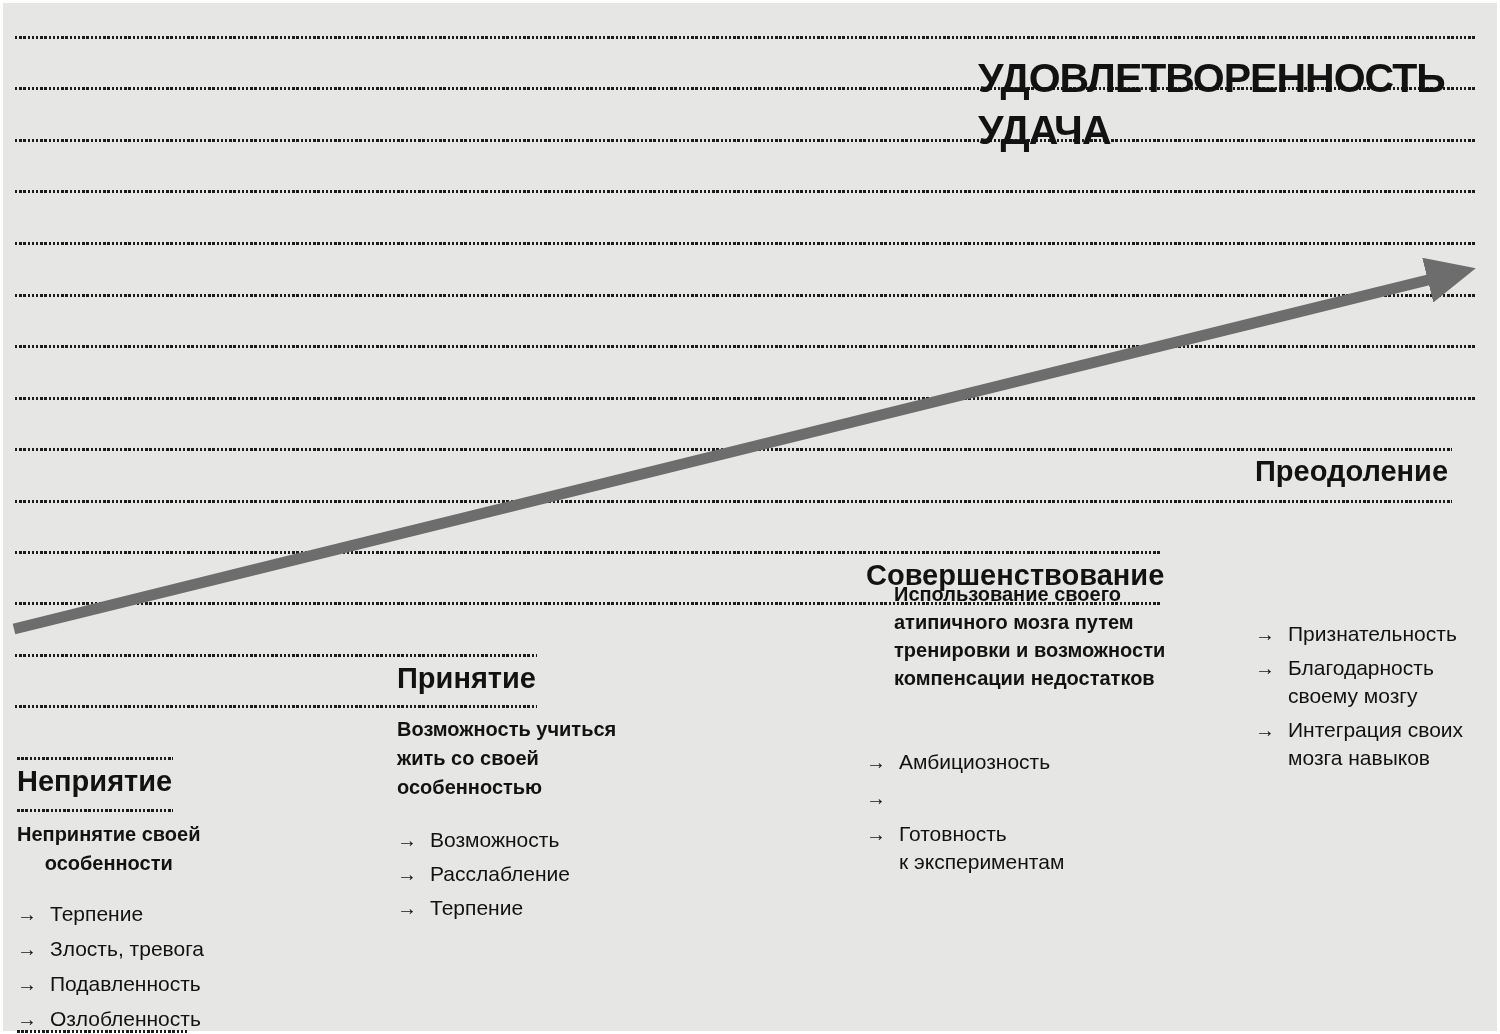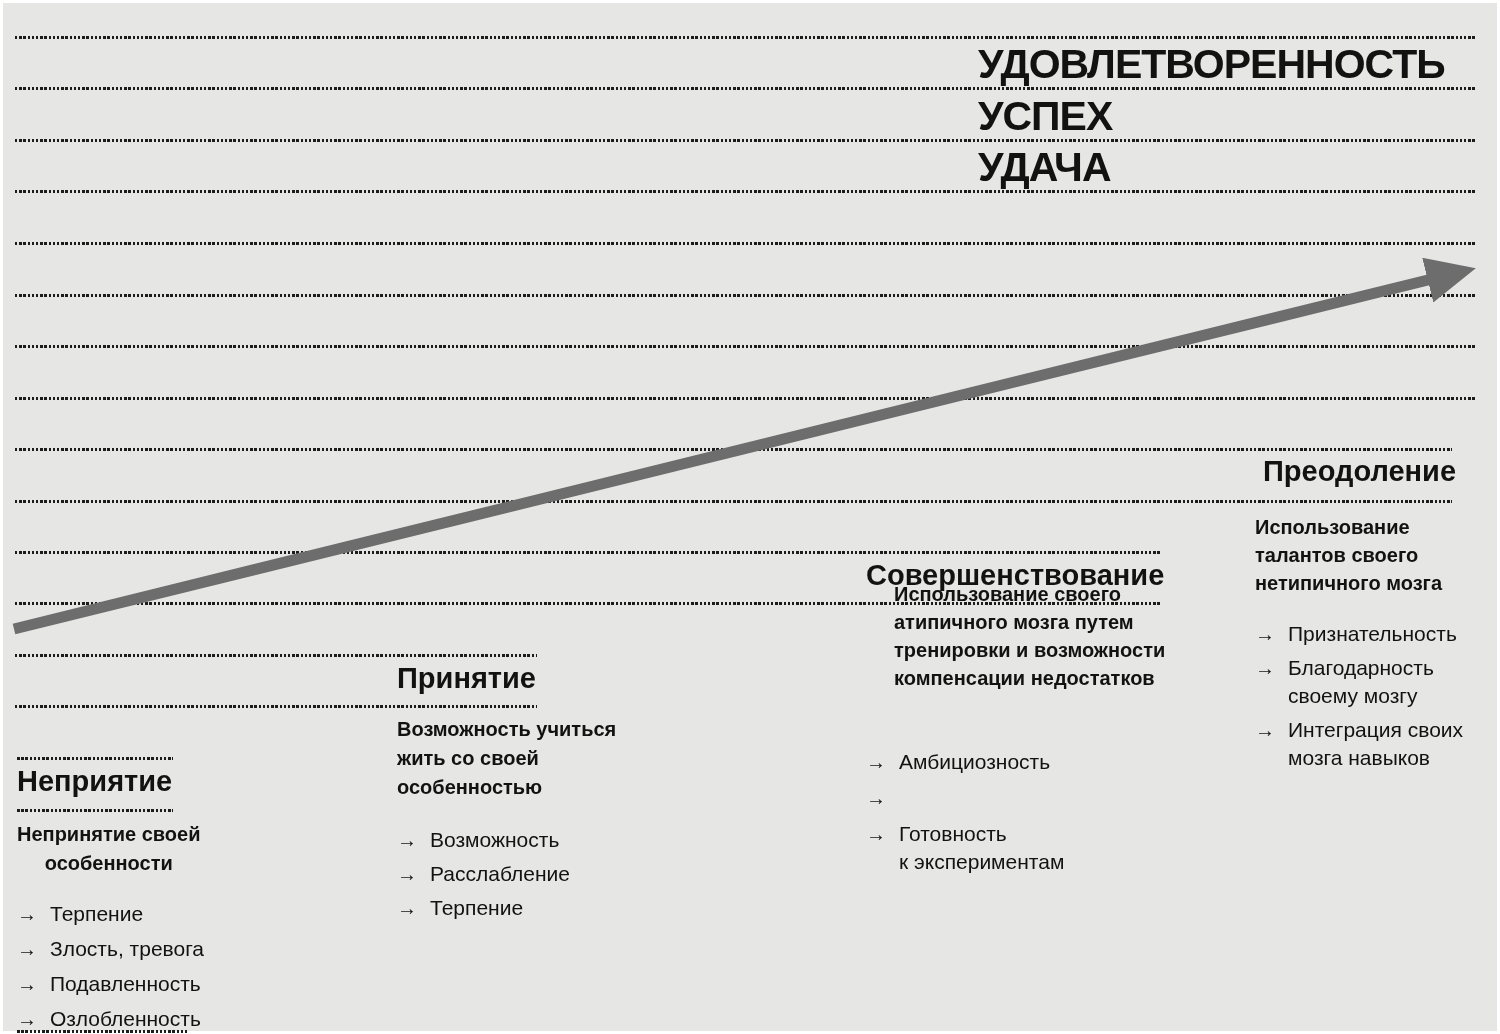--- a/index.html
+++ b/index.html
@@ -7,21 +7,21 @@
     position:relative;width:1500px;height:1034px;overflow:hidden;
     background:#e6e6e4;color:#121212;
     font-family:"Liberation Sans",sans-serif;
     box-shadow:inset 0 0 0 3px #ffffff;
   }
   .dot{
     position:absolute;height:3px;left:15px;z-index:1;
     background:repeating-linear-gradient(to right,#1c1c1c 0 2.5px,transparent 2.5px 4.2px);
   }
   .arrow-layer{position:absolute;left:0;top:0;z-index:2;}
-  .goals{position:absolute;left:978px;top:39px;z-index:3;}
+  .goals{position:absolute;left:978px;top:53px;z-index:3;}
   .goal{font-weight:bold;font-size:41px;line-height:51.5px;letter-spacing:-1px;white-space:nowrap;}
   .sec{position:absolute;z-index:3;}
   .sec-title{font-weight:bold;font-size:29px;white-space:nowrap;}
   .sec-sub{font-weight:bold;font-size:20px;line-height:29px;white-space:pre-line;}
   .items{position:absolute;}
   .item{display:flex;gap:13px;font-size:21px;line-height:28px;white-space:pre-line;}
   .mk{flex:0 0 auto;font-size:20px;line-height:28px;}
   .it{display:block;}
   .sub3{line-height:28px;}
 </style>
@@ -54,21 +54,20 @@
     <defs>
       <marker id="ah" markerUnits="strokeWidth" markerWidth="4.6" markerHeight="4.2" refX="0.4" refY="2.1" orient="auto">
         <path d="M0,0 L4.5,2.1 L0,4.2 z" fill="#6d6d6d"></path>
       </marker>
     </defs>
     <line x1="14" y1="629" x2="1432" y2="279" stroke="#6d6d6d" stroke-width="11" marker-end="url(#ah)"></line>
   </svg>
 
   <div class="goals">
     <div class="goal">УДОВЛЕТВОРЕННОСТЬ</div>
-    <div class="goal">УСПЕХ</div>
     <div class="goal">УДАЧА</div>
   </div>
 
   <div class="sec" style="left:17px;top:0;width:280px;height:727px;text-align:center;">
     <div class="sec-title" style="position:absolute;top:765px;">Неприятие</div>
     <div class="sec-sub" style="position:absolute;top:820px;">Непринятие своей
 особенности</div>
     <div class="items" style="top:900px;">
       <div class="item" style="margin-bottom:7px;">
         <span class="mk">→</span>
@@ -126,24 +125,21 @@
       </div>
       <div class="item">
         <span class="mk">→</span>
         <span class="it">Готовность
 к экспериментам</span>
       </div>
     </div>
   </div>
 
   <div class="sec" style="left:1255px;top:0;width:240px;height:1034px;">
-    <div class="sec-title" style="position:absolute;top:455px;margin-left:8px;">Преодоление</div>
-    <div class="sec-sub sub3" style="position:absolute;top:513px;">Использование
-талантов своего
-нетипичного мозга</div>
+    <div class="sec-title" style="position:absolute;top:455px;">Преодоление</div>
     <div class="items" style="top:620px;">
       <div class="item" style="margin-bottom:6px;">
         <span class="mk">→</span>
         <span class="it">Признательность</span>
       </div>
       <div class="item" style="margin-bottom:6px;">
         <span class="mk">→</span>
         <span class="it">Благодарность
 своему мозгу</span>
       </div>

